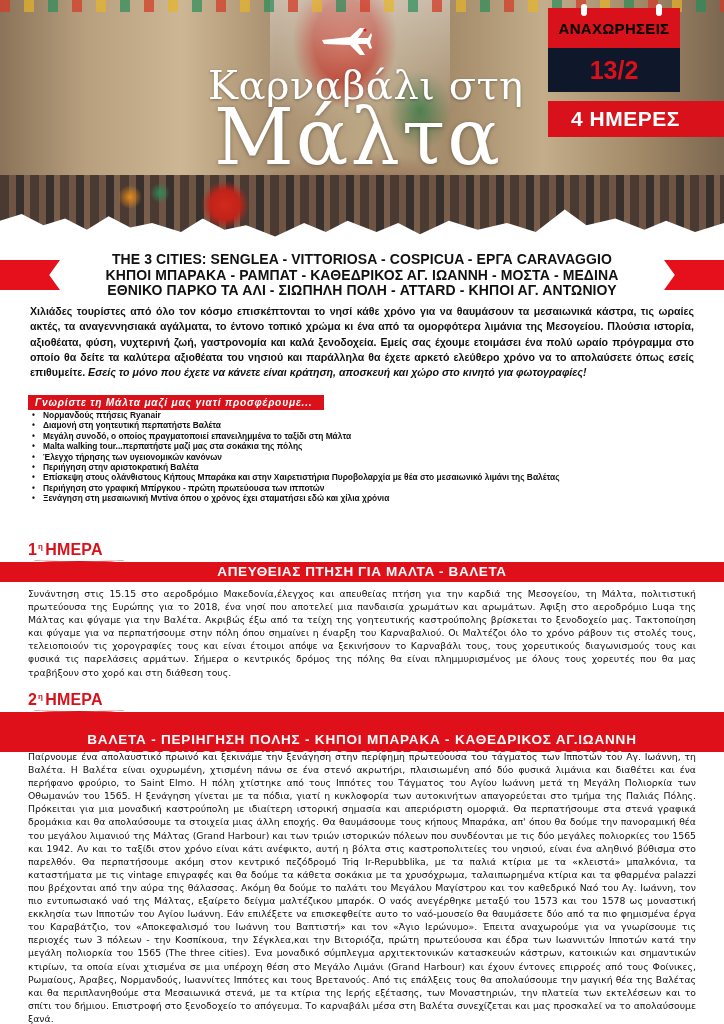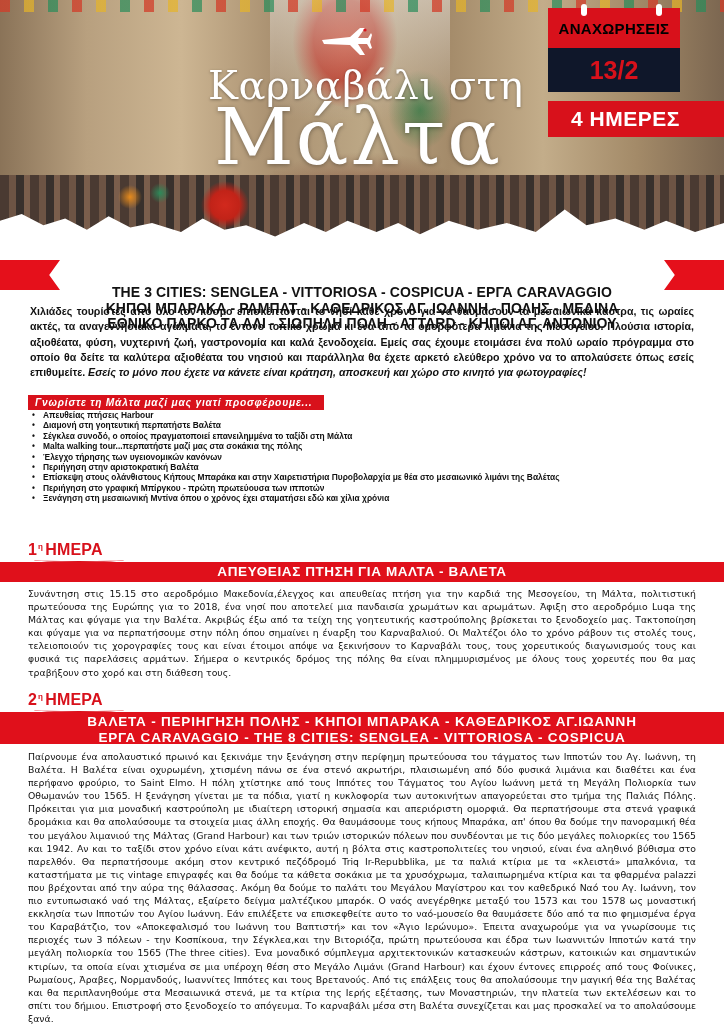--- a/index.html
+++ b/index.html
@@ -39,40 +39,40 @@
   .cal-head { background:#d8111b; color:#000000; height: 40px; font-weight:bold; font-size: 15px; display:flex; align-items:center; justify-content:center; letter-spacing: 0.3px; position:relative; }
   .cal-ring { position:absolute; top:-4px; width:6px; height:12px; background:#fff; border-radius:3px; }
   .cal-body { background:#0f172a; height: 44px; color:#d8111b; font-weight:bold; font-size: 25px; display:flex; align-items:center; justify-content:center; }
   .days-badge { position:absolute; left: 548px; top: 101px; width: 176px; height: 36px; background:#d8111b; color:#fff; font-weight:bold; font-size: 21px; display:flex; align-items:center; padding-left: 23px; letter-spacing: 0.5px; }
 
   
   .ribbon-wrap { position:absolute; left:0; top: 250px; width:724px; height: 50px; }
   .ribbon-end { position:absolute; top: 10px; width: 60px; height: 30px; background:#e5101b; }
   .ribbon-end.left { left: 0; clip-path: polygon(0 0,100% 0,82% 50%,100% 100%,0 100%); }
   .ribbon-end.right { right: 0; clip-path: polygon(0 0,100% 0,100% 100%,0 100%,18% 50%); }
-  .ribbon-text { position:absolute; left: 60px; width: 604px; top: 2px; text-align:center; font-family: "Liberation Sans", sans-serif; font-weight:bold; font-size: 14px; line-height: 15.5px; color:#111;margin-top:33px; }
+  .ribbon-text { position:absolute; left: 60px; width: 604px; top: 2px; text-align:center; font-family: "Liberation Sans", sans-serif; font-weight:bold; font-size: 14px; line-height: 15.5px; color:#111; }
   .ribbon-text div { letter-spacing: 0.1px; }
 
   
   .intro { position:absolute; left: 30px; top: 304px; width: 664px; font-family: "Liberation Sans", sans-serif; font-size: 10.6px; line-height: 15.3px; color:#111; font-weight: bold; text-align: justify; }
   .intro .it { font-style: italic; }
 
   
   .why-title { position:absolute; left: 28px; top: 395px; width: 296px; height: 15px; background:#d8111b; color:#fff; font-style:italic; font-weight:bold; font-size: 10.2px; padding-left: 7px; line-height: 15px; letter-spacing: 0.8px; }
   .why-list { position:absolute; left: 36px; top: 410px; width: 560px; list-style: none; font-size: 8.4px; line-height: 10.4px; color:#111; font-weight:bold; }
   .why-list li { position:relative; padding-left: 7px; }
   .why-list li::before { content:"•"; position:absolute; left:-4px; top:0; }
 
   
   .day-label { position:absolute; left: 28px; font-weight:bold; color:#d8111b; font-size: 16px; font-family: "Liberation Sans", sans-serif; letter-spacing: 0.2px; }
   .day-label sup { font-size: 8px; vertical-align: top; position: relative; top: 1px; margin-left: 1px; margin-right: 2px; }
   .day-label .swoosh { position:absolute; left: 6px; bottom: -3px; width: 90px; height: 4px; border-bottom: 1.5px solid #d8111b; border-radius: 0 0 50% 50%; }
   .day-bar { position:absolute; left:0; width:724px; background:#e0101b; color:#fff; font-weight:bold; text-align:center; }
   .day1-bar { top: 562px; height: 20px; font-size: 13.5px; line-height: 20px; letter-spacing: 0.6px; }
-  .day2-bar { top: 712px; height: 32px; font-size: 13.5px; line-height: 16px; letter-spacing: 0.8px; padding-top: 2px; }
+  .day2-bar { top: 712px; height: 40px; font-size: 13.5px; line-height: 16px; letter-spacing: 0.8px; padding-top: 20px; }
 
   .day-text { position:absolute; left: 28px; width: 668px; font-family: "DejaVu Sans", sans-serif; font-size: 9.3px; line-height: 13.1px; color:#111; text-align: justify; }
   .day1-text { top: 587px; }
   .day2-text { top: 750px; }
 </style>
 </head>
 <body>
 
 <div class="hero">
   <div class="sky"></div>
@@ -97,35 +97,35 @@
   </div>
   <div class="cal-body">13/2</div>
 </div>
 <div class="days-badge">4 ΗΜΕΡΕΣ</div>
 
 <div class="ribbon-wrap">
   <div class="ribbon-end left"></div>
   <div class="ribbon-end right"></div>
   <div class="ribbon-text">
     <div>THE 3 CITIES: SENGLEA - VITTORIOSA - COSPICUA - ΕΡΓΑ CARAVAGGIO</div>
-    <div>ΚΗΠΟΙ ΜΠΑΡΑΚΑ - ΡΑΜΠΑΤ - ΚΑΘΕΔΡΙΚΟΣ ΑΓ. ΙΩΑΝΝΗ - ΠΟΛΗΣ - ΜΕΔΙΝΑ</div>
+    <div>ΚΗΠΟΙ ΜΠΑΡΑΚΑ - ΡΑΜΠΑΤ - ΚΑΘΕΔΡΙΚΟΣ ΑΓ. ΙΩΑΝΝΗ - ΜΟΣΤΑ - ΜΕΔΙΝΑ</div>
     <div>ΕΘΝΙΚΟ ΠΑΡΚΟ ΤΑ ΑΛΙ - ΣΙΩΠΗΛΗ ΠΟΛΗ - ATTARD - ΚΗΠΟΙ ΑΓ. ΑΝΤΩΝΙΟΥ</div>
   </div>
 </div>
 
 <div class="intro">
   <span>Χιλιάδες τουρίστες από όλο τον κόσμο επισκέπτονται το νησί κάθε χρόνο για να θαυμάσουν τα μεσαιωνικά κάστρα, τις ωραίες ακτές, τα αναγεννησιακά αγάλματα, το έντονο τοπικό χρώμα κι ένα από τα ομορφότερα λιμάνια της Μεσογείου. Πλούσια ιστορία, αξιοθέατα, φύση, νυχτερινή ζωή, γαστρονομία και καλά ξενοδοχεία. Εμείς σας έχουμε ετοιμάσει ένα πολύ ωραίο πρόγραμμα στο οποίο θα δείτε τα καλύτερα αξιοθέατα του νησιού και παράλληλα θα έχετε αρκετό ελεύθερο χρόνο να το απολαύσετε όπως εσείς επιθυμείτε.</span>
   <span class="it">Εσείς το μόνο που έχετε να κάνετε είναι κράτηση, αποσκευή και χώρο στο κινητό για φωτογραφίες!</span>
 </div>
 
 <div class="why-title">Γνωρίστε τη Μάλτα μαζί μας γιατί προσφέρουμε...</div>
 <ul class="why-list">
-  <li>Απευθείας πτήσεις Harbour</li>
+  <li>Νορμανδούς πτήσεις Ryanair</li>
   <li>Διαμονή στη γοητευτική περπατήστε Βαλέτα</li>
-  <li>Σέγκλεα συνοδό, ο οποίος πραγματοποιεί επανειλημμένα το ταξίδι στη Μάλτα</li>
+  <li>Μεγάλη συνοδό, ο οποίος πραγματοποιεί επανειλημμένα το ταξίδι στη Μάλτα</li>
   <li>Malta walking tour...περπατήστε μαζί μας στα σοκάκια της πόλης</li>
   <li>Έλεγχο τήρησης των υγειονομικών κανόνων</li>
   <li>Περιήγηση στην αριστοκρατική Βαλέτα</li>
   <li>Επίσκεψη στους ολάνθιστους Κήπους Μπαράκα και στην Χαιρετιστήρια Πυροβολαρχία με θέα στο μεσαιωνικό λιμάνι της Βαλέτας</li>
   <li>Περιήγηση στο γραφική Μπίργκου - πρώτη πρωτεύουσα των ιπποτών</li>
   <li>Ξενάγηση στη μεσαιωνική Μντίνα όπου ο χρόνος έχει σταματήσει εδώ και χίλια χρόνια</li>
 </ul>
 
 <div class="day-label" style="top:541px">
   <span>1</span><sup>η</sup><span>ΗΜΕΡΑ</span>

